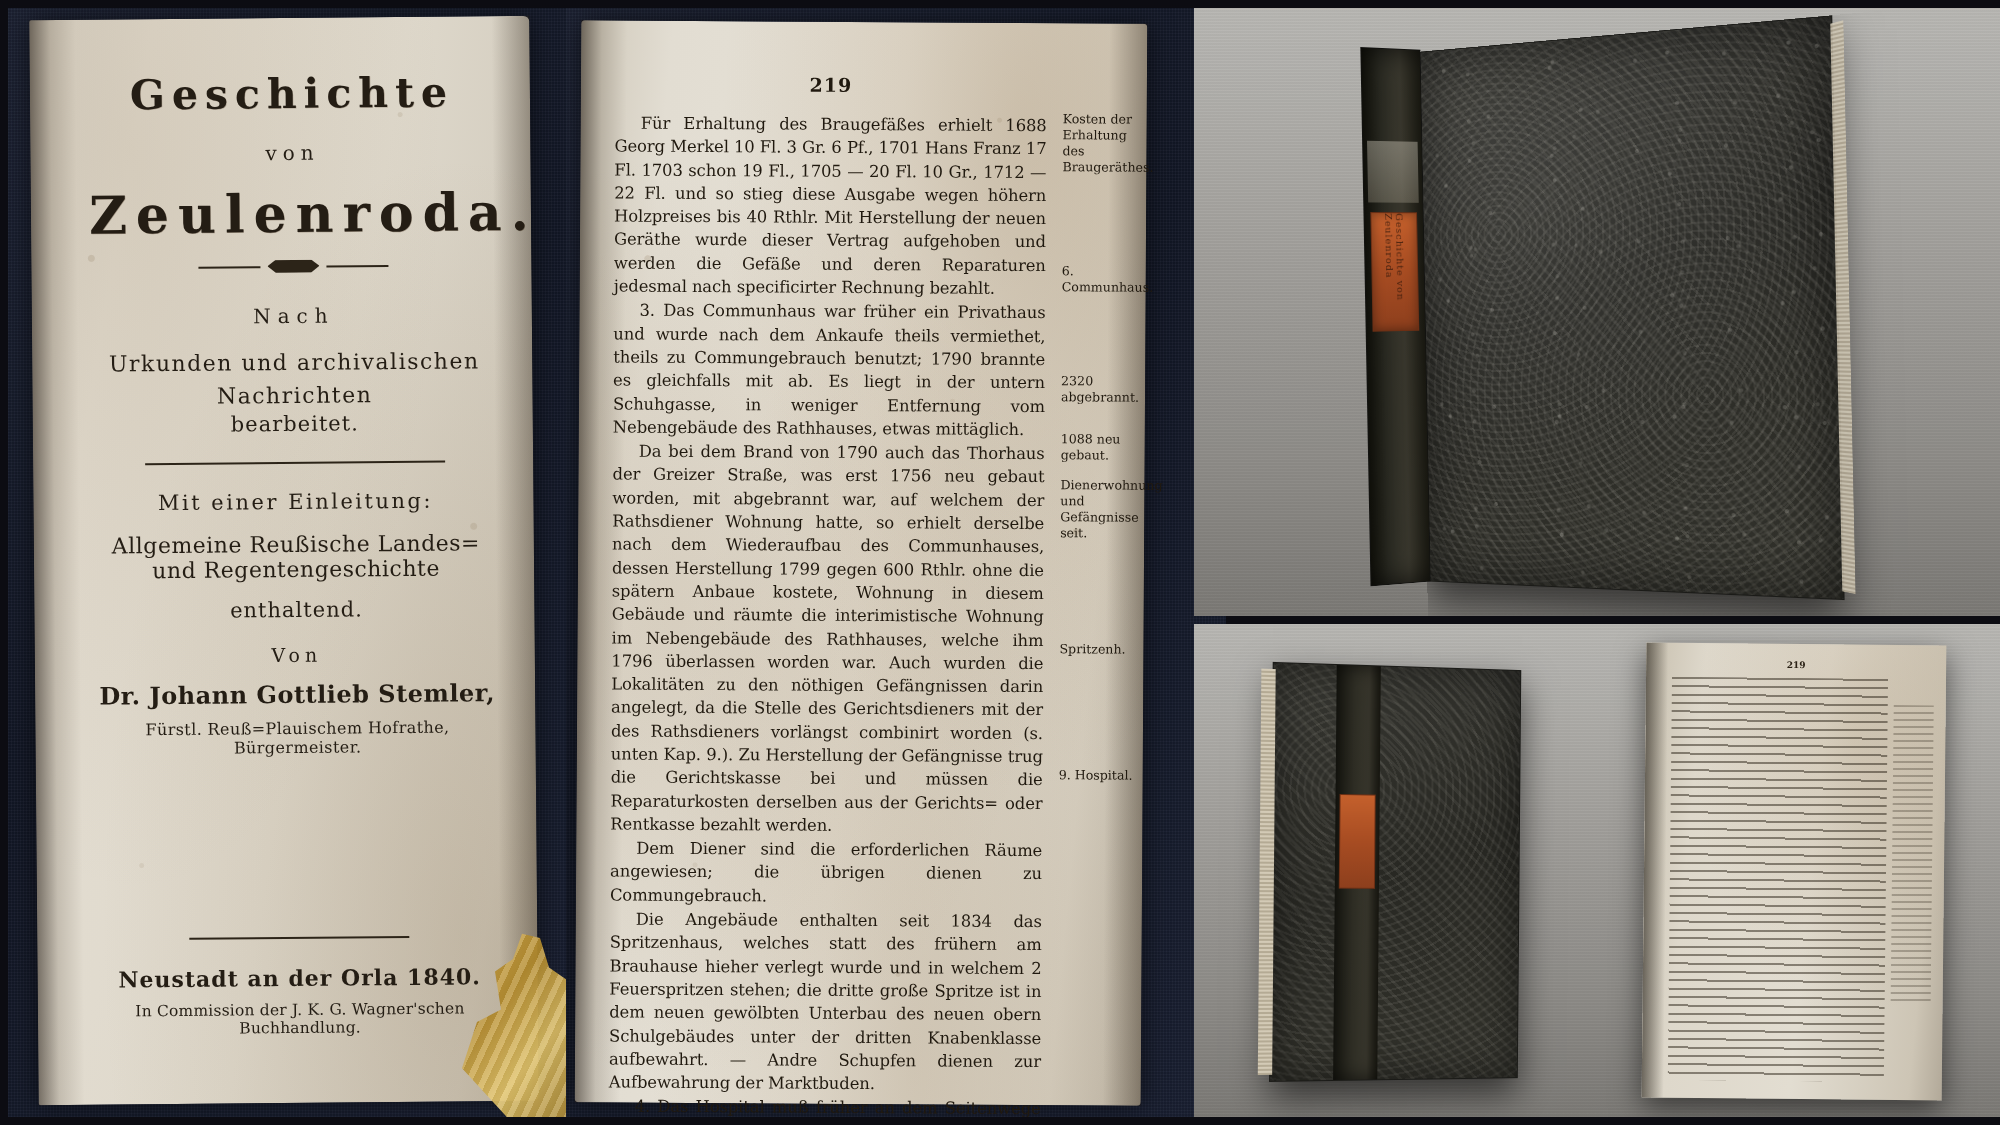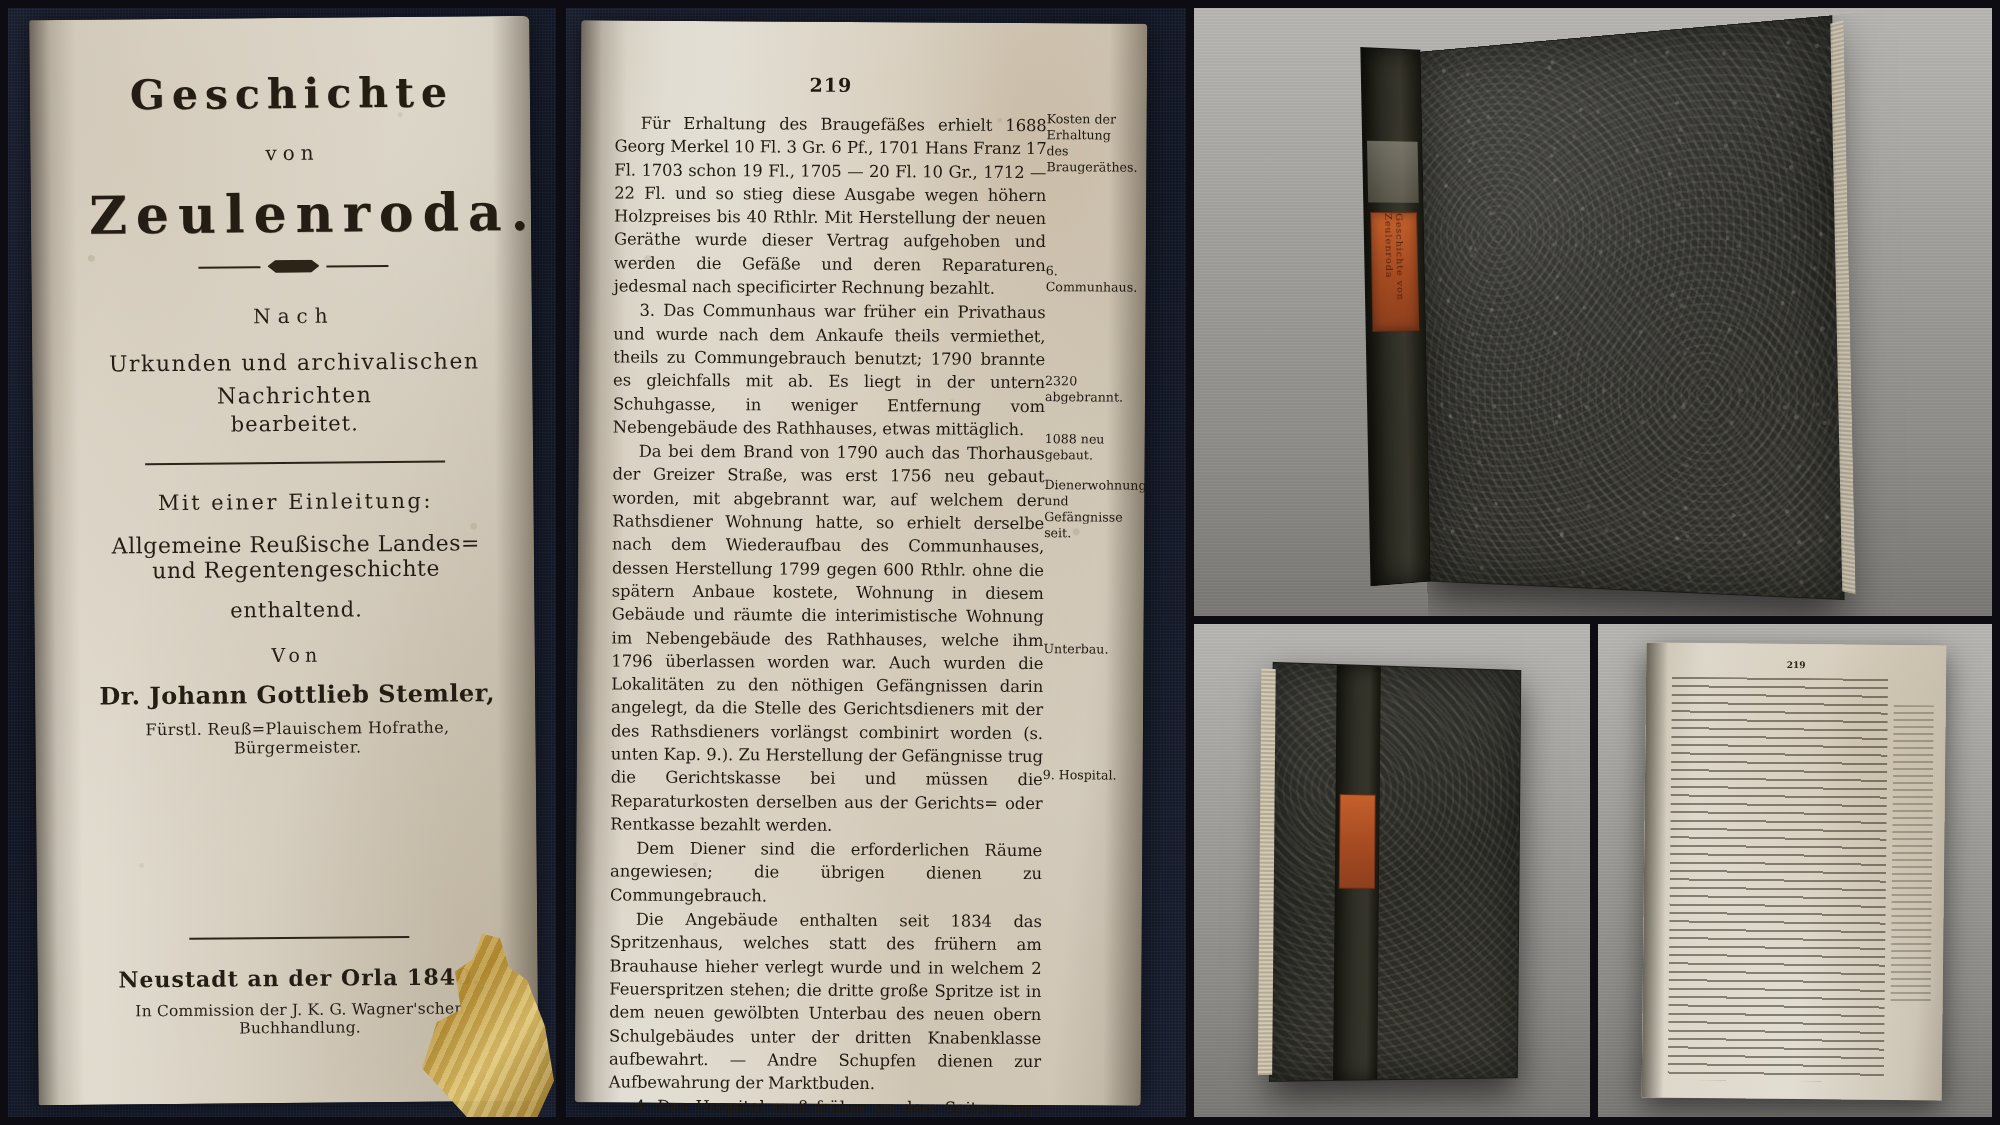--- a/index.html
+++ b/index.html
@@ -19,20 +19,21 @@
     height: 1125px;
     background: #0c0c12;
     display: block;
   }
 
   
   .panel {
     position: absolute;
     overflow: hidden;
     background: #22c55e;
+    padding-left: 40px;
   }
 
   
   .cloth {
     position: absolute;
     inset: 0;
     background:
       repeating-linear-gradient(0deg, rgba(255,255,255,0.025) 0 1px, rgba(0,0,0,0.05) 1px 3px),
       repeating-linear-gradient(90deg, rgba(255,255,255,0.022) 0 1px, rgba(0,0,0,0.05) 1px 3px),
       linear-gradient(135deg, #1d2334 0%, #131827 45%, #1a2032 100%);
@@ -167,21 +168,21 @@
   }
   .text-body p { margin: 0 0 1px 0; text-indent: 26px; }
   .margin-notes {
     position: absolute;
     right: 14px; top: 88px; width: 86px;
     font-family: "DejaVu Serif", serif;
     font-size: 12.6px;
     line-height: 1.26;
     color: #20190f;
   }
-  .margin-notes .mn { position: absolute; left: 0; width: 86px; }
+  .margin-notes .mn { position: absolute; left: 16px; width: 86px; }
 
   
   #panel-cover34 { left: 1194px; top: 8px; width: 798px; height: 608px; }
   .cover-book {
     position: absolute;
     left: 210px; top: 26px; width: 432px; height: 556px;
     transform: perspective(1200px) rotateY(-16deg) rotate(-1.2deg);
     transform-style: preserve-3d;
   }
   .cover-front {
@@ -367,21 +368,21 @@
         <p>Die Angebäude enthalten seit 1834 das Spritzenhaus, welches statt des frühern am Brauhause hieher verlegt wurde und in welchem 2 Feuerspritzen stehen; die dritte große Spritze ist in dem neuen gewölbten Unterbau des neuen obern Schulgebäudes unter der dritten Knabenklasse aufbewahrt. — Andre Schupfen dienen zur Aufbewahrung der Marktbuden.</p>
         <p>4. Das Hospital muß früher an dem Seitenwege der Greizer Vorstadt, welcher noch heut der Spitalweg heißt, gestanden haben, später aber an die jetzige Stelle am</p>
       </div>
 
       <div class="margin-notes">
         <div class="mn" style="top:0px">Kosten der Erhaltung des Braugeräthes.</div>
         <div class="mn" style="top:152px">6. Communhaus.</div>
         <div class="mn" style="top:262px">2320 abgebrannt.</div>
         <div class="mn" style="top:320px">1088 neu gebaut.</div>
         <div class="mn" style="top:366px">Dienerwohnung und Gefängnisse seit.</div>
-        <div class="mn" style="top:530px">Unterbau.</div>
+        <div class="mn" style="top:530px">Spritzenh.</div>
         <div class="mn" style="top:656px">9. Hospital.</div>
       </div>
     </div>
   </div>
 
   <div class="panel" id="panel-cover34">
     <div class="cloth grey"></div>
 
     <div class="cover-book">
       <div class="cover-spine">

